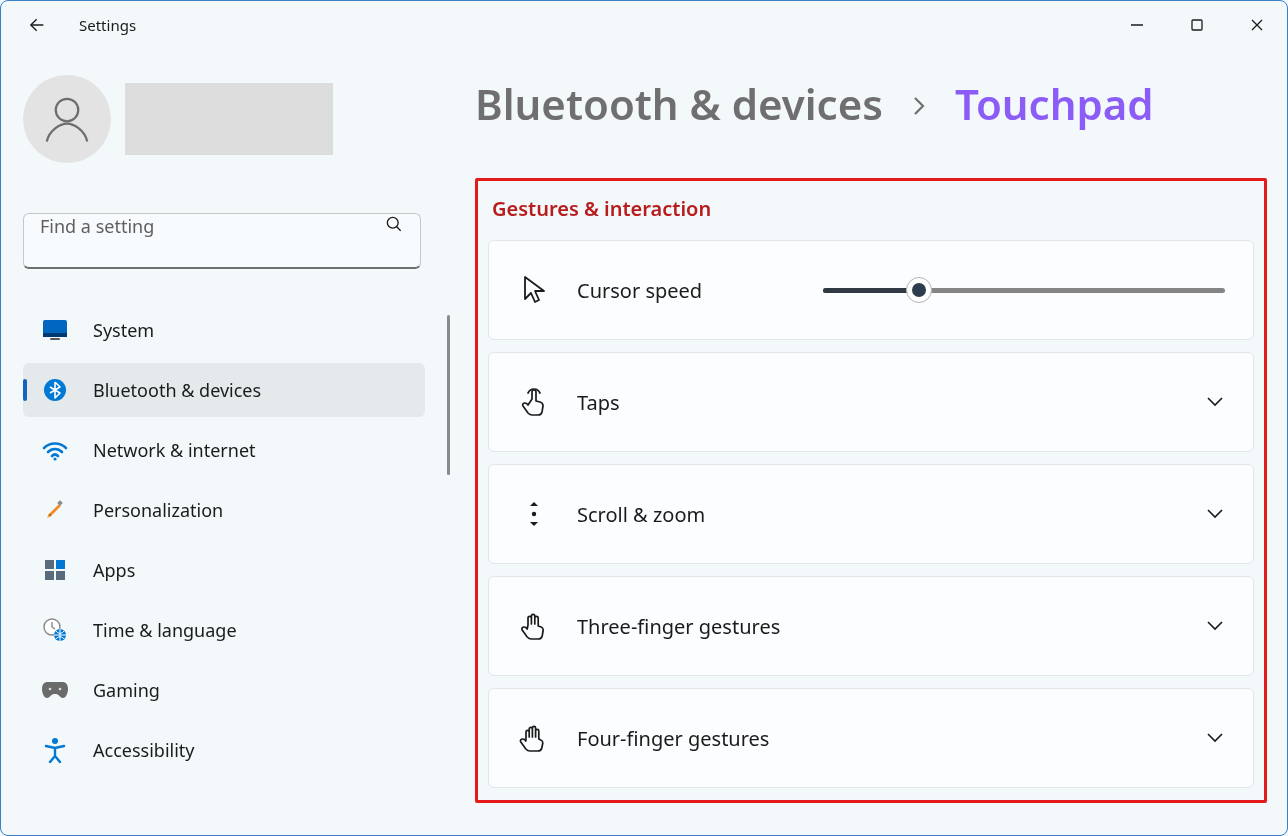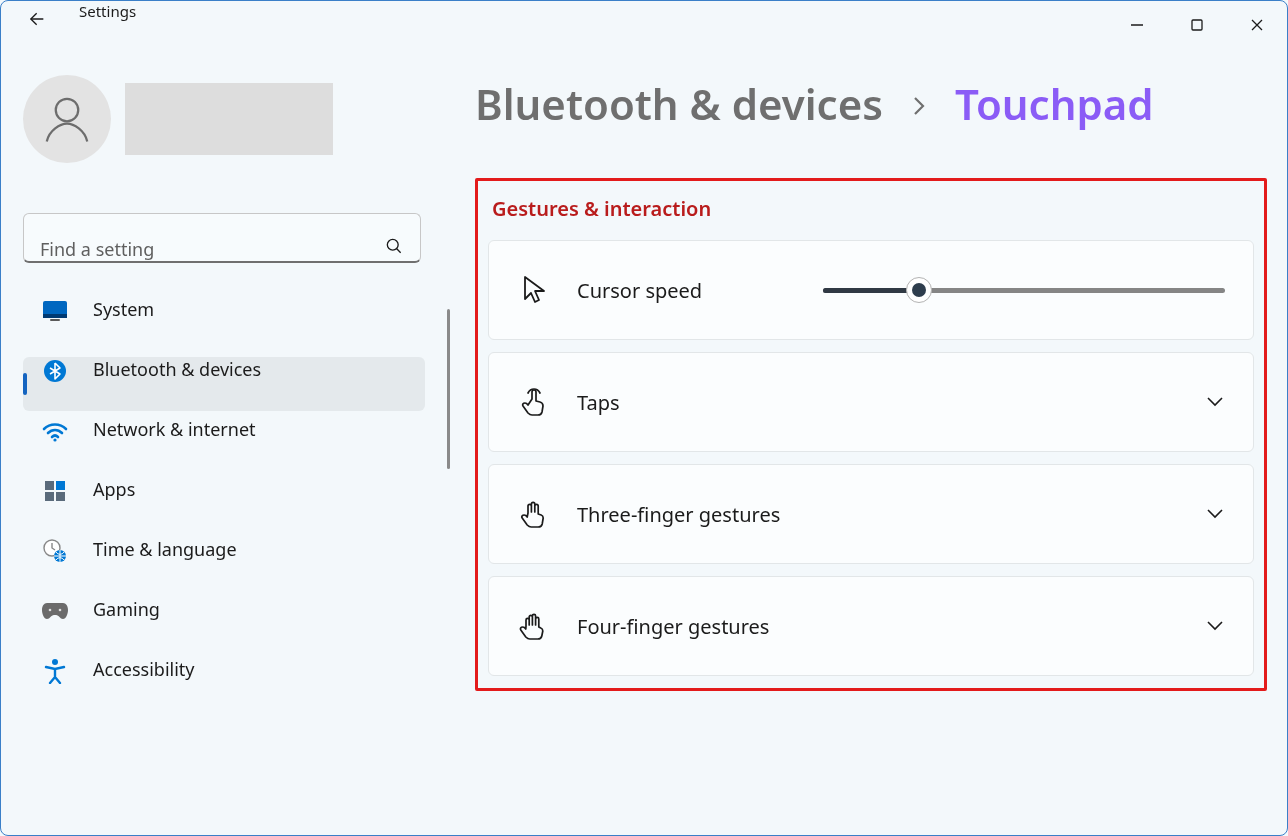--- a/index.html
+++ b/index.html
@@ -7,21 +7,21 @@
       width:1288px; height:836px;
       background:#f3f8fb;
       overflow:hidden;
       border:1px solid #3a7fc8;
       border-radius:8px;
       position:relative;
     }
     
     .titlebar {
       height:48px;
-      display:flex; align-items:flex-start;
+      display:flex; align-items:center;
       padding:0 0 0 16px;
     }
     .back-btn {
       width:36px; height:36px;
       display:flex; align-items:center; justify-content:center;
       border-radius:4px;
       color:#1b1b1b;
     }
     .app-title { margin-left:26px; font-size:15px; color:#1b1b1b; }
     .window-controls { margin-left:auto; display:flex; }
@@ -42,46 +42,46 @@
       background:#e3e3e3;
       display:flex; align-items:center; justify-content:center;
     }
     .avatar svg { width:54px; height:54px; stroke:#6d6d6d; fill:none; stroke-width:2; }
     .profile-blank {
       width:208px; height:72px;
       background:#dddddd;
     }
     .search-box {
       margin-top:44px;
-      width:398px; height:50px;
+      width:398px; height:56px;
       background:#f7fbfd;
       border:1px solid #c7c7c7;
       border-bottom:2px solid #6f6f6f;
       border-radius:6px;
-      display:flex; align-items:flex-end;
+      display:flex; align-items:flex-start;
       padding:0 16px;
     }
     .search-box input {
       flex:1; border:none; outline:none; background:transparent;
       font-size:18px; color:#444;
     }
     .search-box input::placeholder { color:#5f5f5f; }
     .nav {
       margin-top:34px;
       display:flex; flex-direction:column; gap:6px;
       position:relative;
     }
     .nav-scrollbar {
       position:absolute; left:424px; top:12px;
       width:3px; height:160px; border-radius:2px;
       background:#8a8a8a;
     }
     .nav-item {
       width:402px; height:54px;
-      display:flex; align-items:flex-start;
+      display:flex; align-items:center;
       padding-left:18px;
       border-radius:6px;
       position:relative;
       font-size:18px; color:#1b1b1b;
       gap:24px;
     }
     .nav-item.active { background:#e4e9ec; }
     .nav-item.active::before {
       content:""; position:absolute; left:0; top:16px;
       width:4px; height:22px; border-radius:2px;
@@ -231,20 +231,30 @@
         <svg width="26" height="22" viewBox="0 0 26 22">
             <path d="M2 9c6-6 16-6 22 0" stroke="#0078d4" stroke-width="2.6" fill="none" stroke-linecap="round"></path>
             <path d="M6 13c4-4 10-4 14 0" stroke="#0078d4" stroke-width="2.6" fill="none" stroke-linecap="round"></path>
             <path d="M10 17c2-2 4-2 6 0" stroke="#0078d4" stroke-width="2.6" fill="none" stroke-linecap="round"></path>
             <circle cx="13" cy="20" r="1.6" fill="#0078d4"></circle>
           </svg>
       </span>
       <span>Network &amp; internet</span>
     </div>
 
+    <div class="nav-item">
+      <span class="nav-icon">
+        <svg width="24" height="24" viewBox="0 0 24 24">
+            <path d="M4 20l4-2 10-10-2-2L6 16z" fill="#f28c28"></path>
+            <path d="M6 16l2 2" stroke="#b35900" stroke-width="1.2"></path>
+            <rect x="15" y="3" width="4" height="4" transform="rotate(45 17 5)" fill="#8b8b8b"></rect>
+          </svg>
+      </span>
+      <span>Personalization</span>
+    </div>
 
     <div class="nav-item">
       <span class="nav-icon">
         <svg width="24" height="24" viewBox="0 0 24 24">
             <rect x="2" y="2" width="9" height="9" fill="#5a6b7b"></rect>
             <rect x="13" y="2" width="9" height="9" fill="#0078d4"></rect>
             <rect x="2" y="13" width="9" height="9" fill="#5a6b7b"></rect>
             <rect x="13" y="13" width="9" height="9" fill="#5a6b7b"></rect>
           </svg>
       </span>
@@ -324,20 +334,34 @@
           </svg>
       </span>
       <span class="row-label">Taps</span>
       <span class="chevron">
         <svg width="20" height="14" viewBox="0 0 20 14">
             <path d="M3 4l7 7 7-7" fill="none" stroke="#1b1b1b" stroke-width="1.6"></path>
           </svg>
       </span>
     </div>
 
+    <div class="row">
+      <span class="row-icon">
+        <svg width="22" height="30" viewBox="0 0 22 30">
+            <path d="M11 3l-4 4h8zM11 27l4-4H7z" fill="#1b1b1b"></path>
+            <circle cx="11" cy="15" r="2.2" fill="#1b1b1b"></circle>
+          </svg>
+      </span>
+      <span class="row-label">Scroll &amp; zoom</span>
+      <span class="chevron">
+        <svg width="20" height="14" viewBox="0 0 20 14">
+            <path d="M3 4l7 7 7-7" fill="none" stroke="#1b1b1b" stroke-width="1.6"></path>
+          </svg>
+      </span>
+    </div>
 
     <div class="row">
       <span class="row-icon">
         <svg width="30" height="30" viewBox="0 0 30 30">
             <path d="M9 14V7a1.7 1.7 0 013.4 0v6V5a1.7 1.7 0 013.4 0v8V7a1.7 1.7 0 013.4 0v8l3 1c1.5.5 2 2 2 3l-1 6c-.4 2-2 3-4 3h-7c-2 0-3-1-4-2l-5-7c-1-1.4 0-3 2-3 1 0 2 .5 3 2z" fill="none" stroke="#1b1b1b" stroke-width="1.7" stroke-linejoin="round"></path>
           </svg>
       </span>
       <span class="row-label">Three-finger gestures</span>
       <span class="chevron">
         <svg width="20" height="14" viewBox="0 0 20 14">

